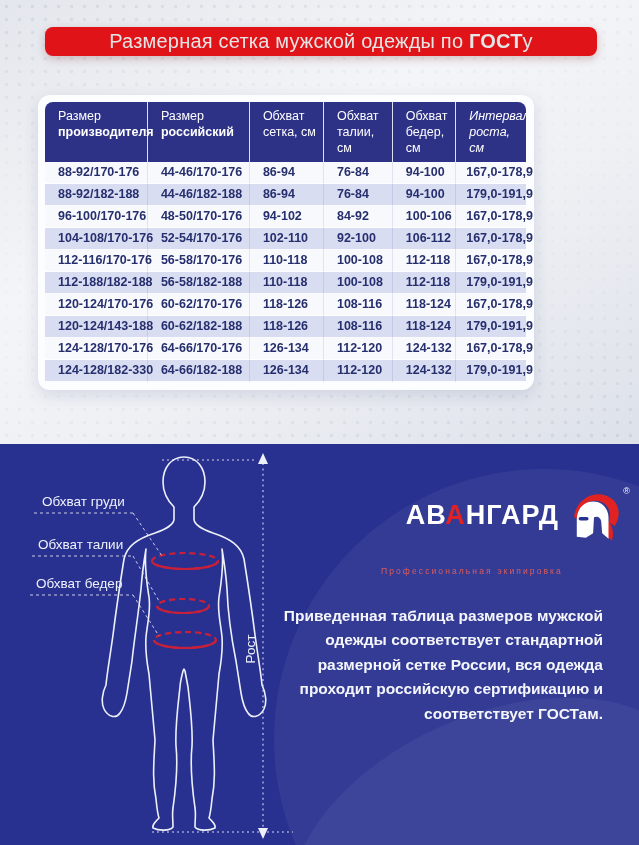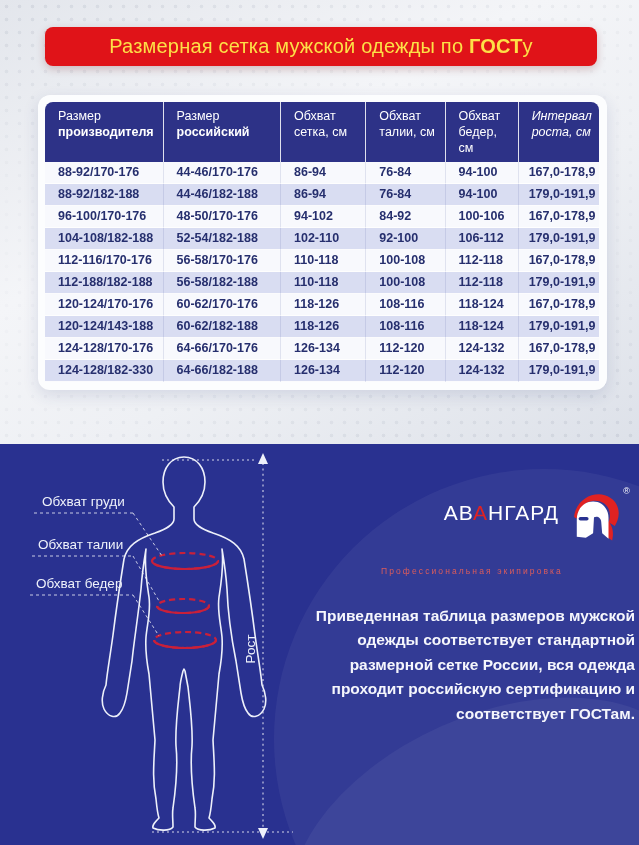--- a/index.html
+++ b/index.html
@@ -14,30 +14,30 @@
   }
   .top-section::before{
     content:""; position:absolute; inset:0;
     background-image:radial-gradient(circle, rgba(150,158,175,.22) 1.6px, transparent 2.1px);
     background-size:13px 13px;
     -webkit-mask-image:linear-gradient(170deg, rgba(0,0,0,.9), rgba(0,0,0,.15) 35%, rgba(0,0,0,.2) 70%, rgba(0,0,0,.95));
             mask-image:linear-gradient(170deg, rgba(0,0,0,.9), rgba(0,0,0,.15) 35%, rgba(0,0,0,.2) 70%, rgba(0,0,0,.95));
     pointer-events:none;
   }
   .title-banner{
-    position:absolute; left:45px; top:27px; width:552px; height:39px;
-    background:#e01318; border-radius:8px; color:#fde047;
+    position:absolute; left:45px; top:27px; width:552px; height:29px;
+    background:#e01318; border-radius:8px; color:#e5e5e5;
     display:flex; align-items:center; justify-content:center;
     font-size:20px; letter-spacing:.2px;
     box-shadow:0 3px 8px rgba(120,30,30,.25);
   }
   .title-banner b{ font-weight:700; }
 
   .table-card{
-    position:absolute; left:38px; top:95px; width:569px;
+    position:absolute; left:38px; top:95px; width:496px;
     background:#fcfdfe; border-radius:12px; padding:7px 8px 8px 7px;
     box-shadow:0 5px 16px rgba(45,55,120,.14);
   }
   table{ width:100%; border-collapse:separate; border-spacing:0; table-layout:fixed; }
   thead th{
     background:#2d3287; color:#fff; text-align:left; vertical-align:top;
     padding:6px 4px 6px 13px; font-size:12.5px; line-height:1.28;
     border-right:1px solid rgba(255,255,255,.85);
   }
   thead th:last-child{ border-right:none;font-style:italic; }
@@ -63,32 +63,32 @@
   }
   .decor{ position:absolute; background:rgba(255,255,255,.05); pointer-events:none; }
   .decor.disc{ width:540px; height:540px; border-radius:50%; right:-175px; top:25px; }
   .decor.blob{ width:430px; height:260px; border-radius:50%; right:-70px; bottom:-130px; transform:rotate(-24deg); }
 
   .figure-svg{ position:absolute; left:12px; top:5px; }
 
   .brand{ position:absolute; right:16px; top:44px; width:250px; }
   .brand-row{ display:flex; align-items:flex-start; justify-content:flex-end; }
   .brand-name{
-    font-size:21px; font-weight:400; letter-spacing:1px; color:#fff;
+    font-size:27px; font-weight:700; letter-spacing:1px; color:#fff;
     line-height:1; padding-top:14px; white-space:nowrap;
   }
   .brand-name .accent{ color:#e02222; }
   .helmet-wrap{ position:relative; margin-left:6px; }
   .reg-mark{ position:absolute; right:-7px; top:-2px; font-size:9px; color:#fff; }
   .brand-tagline{
     margin-top:18px; text-align:left; padding-left:8px;
     font-size:8.5px; letter-spacing:2.1px; color:#da5c5c; white-space:nowrap;
   }
   .description{
-    position:absolute; right:4px; top:160px; width:345px;
+    position:absolute; right:36px; top:160px; width:345px;
     text-align:right; font-size:15.5px; font-weight:700; line-height:1.58;
     color:#f5f6fc;
   }
 </style>
 </head>
 <body>
 
 <div class="page">
 
   <div class="top-section">
@@ -154,26 +154,26 @@
             </tr>
             <tr>
               <td>96-100/170-176</td>
               <td>48-50/170-176</td>
               <td>94-102</td>
               <td>84-92</td>
               <td>100-106</td>
               <td>167,0-178,9</td>
             </tr>
             <tr>
-              <td>104-108/182-188</td>
-              <td>52-54/182-188</td>
+              <td>104-108/170-176</td>
+              <td>52-54/170-176</td>
               <td>102-110</td>
               <td>92-100</td>
               <td>106-112</td>
-              <td>179,0-191,9</td>
+              <td>167,0-178,9</td>
             </tr>
             <tr>
               <td>112-116/170-176</td>
               <td>56-58/170-176</td>
               <td>110-118</td>
               <td>100-108</td>
               <td>112-118</td>
               <td>167,0-178,9</td>
             </tr>
             <tr>

